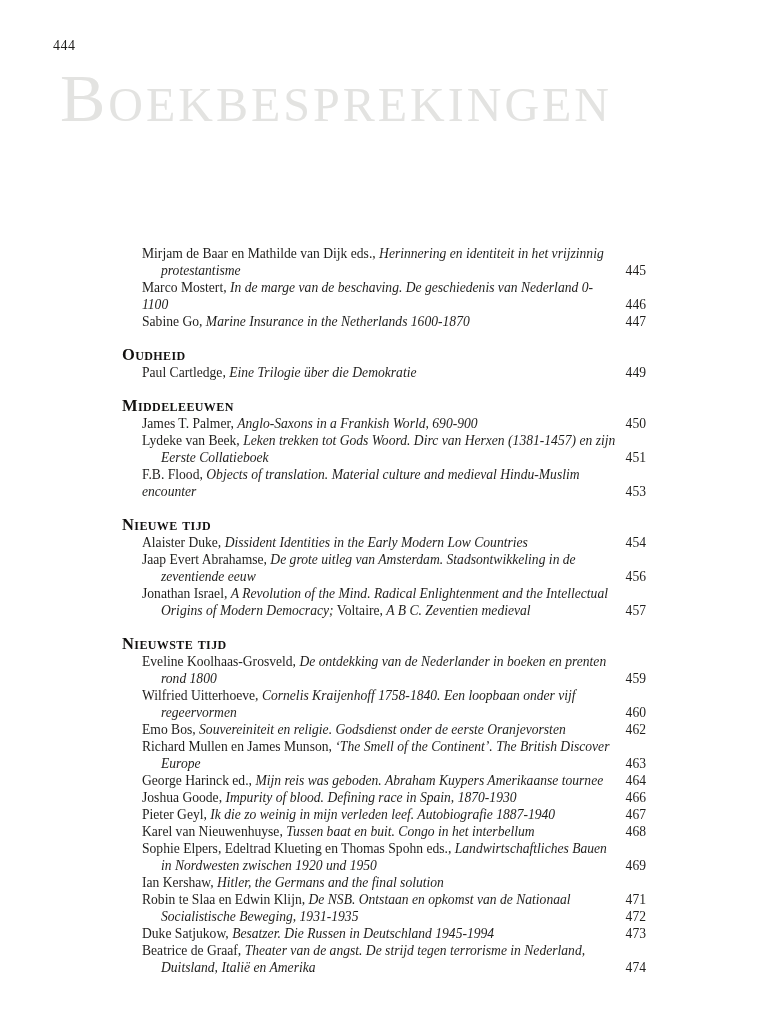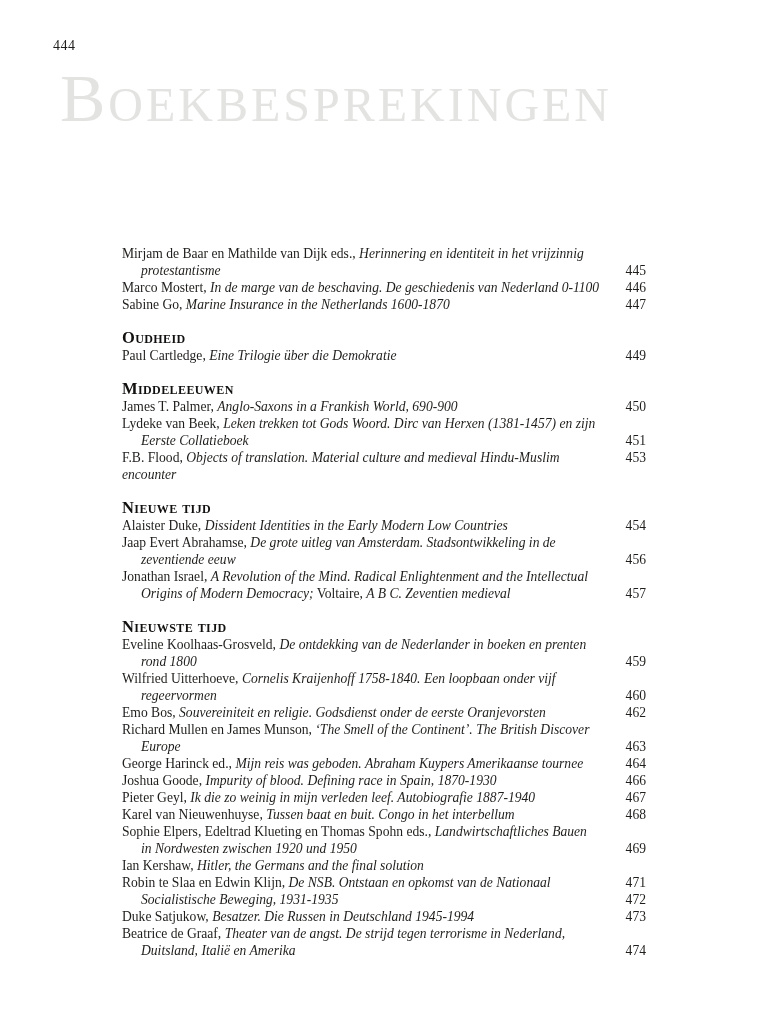--- a/index.html
+++ b/index.html
@@ -51,21 +51,22 @@
     font-weight: bold;
     font-size: 16.5px;
     line-height: 18px;
     letter-spacing: 0.4px;
     margin-top: 16px;
     color: #121110;
   }
   .section-heading:first-child { margin-top: 0; }
   .toc-line {
     display: flex;
-    align-items: flex-start;
+    align-items: flex-end;
+    margin-left: 20px;
   }
   .line-text { flex: 1 1 auto; }
   .line-text.indent { padding-left: 19px; }
   .line-page {
     flex: 0 0 auto;
     margin-left: 10px;
     text-align: right;
   }
   .it { font-style: italic; }
 </style>

